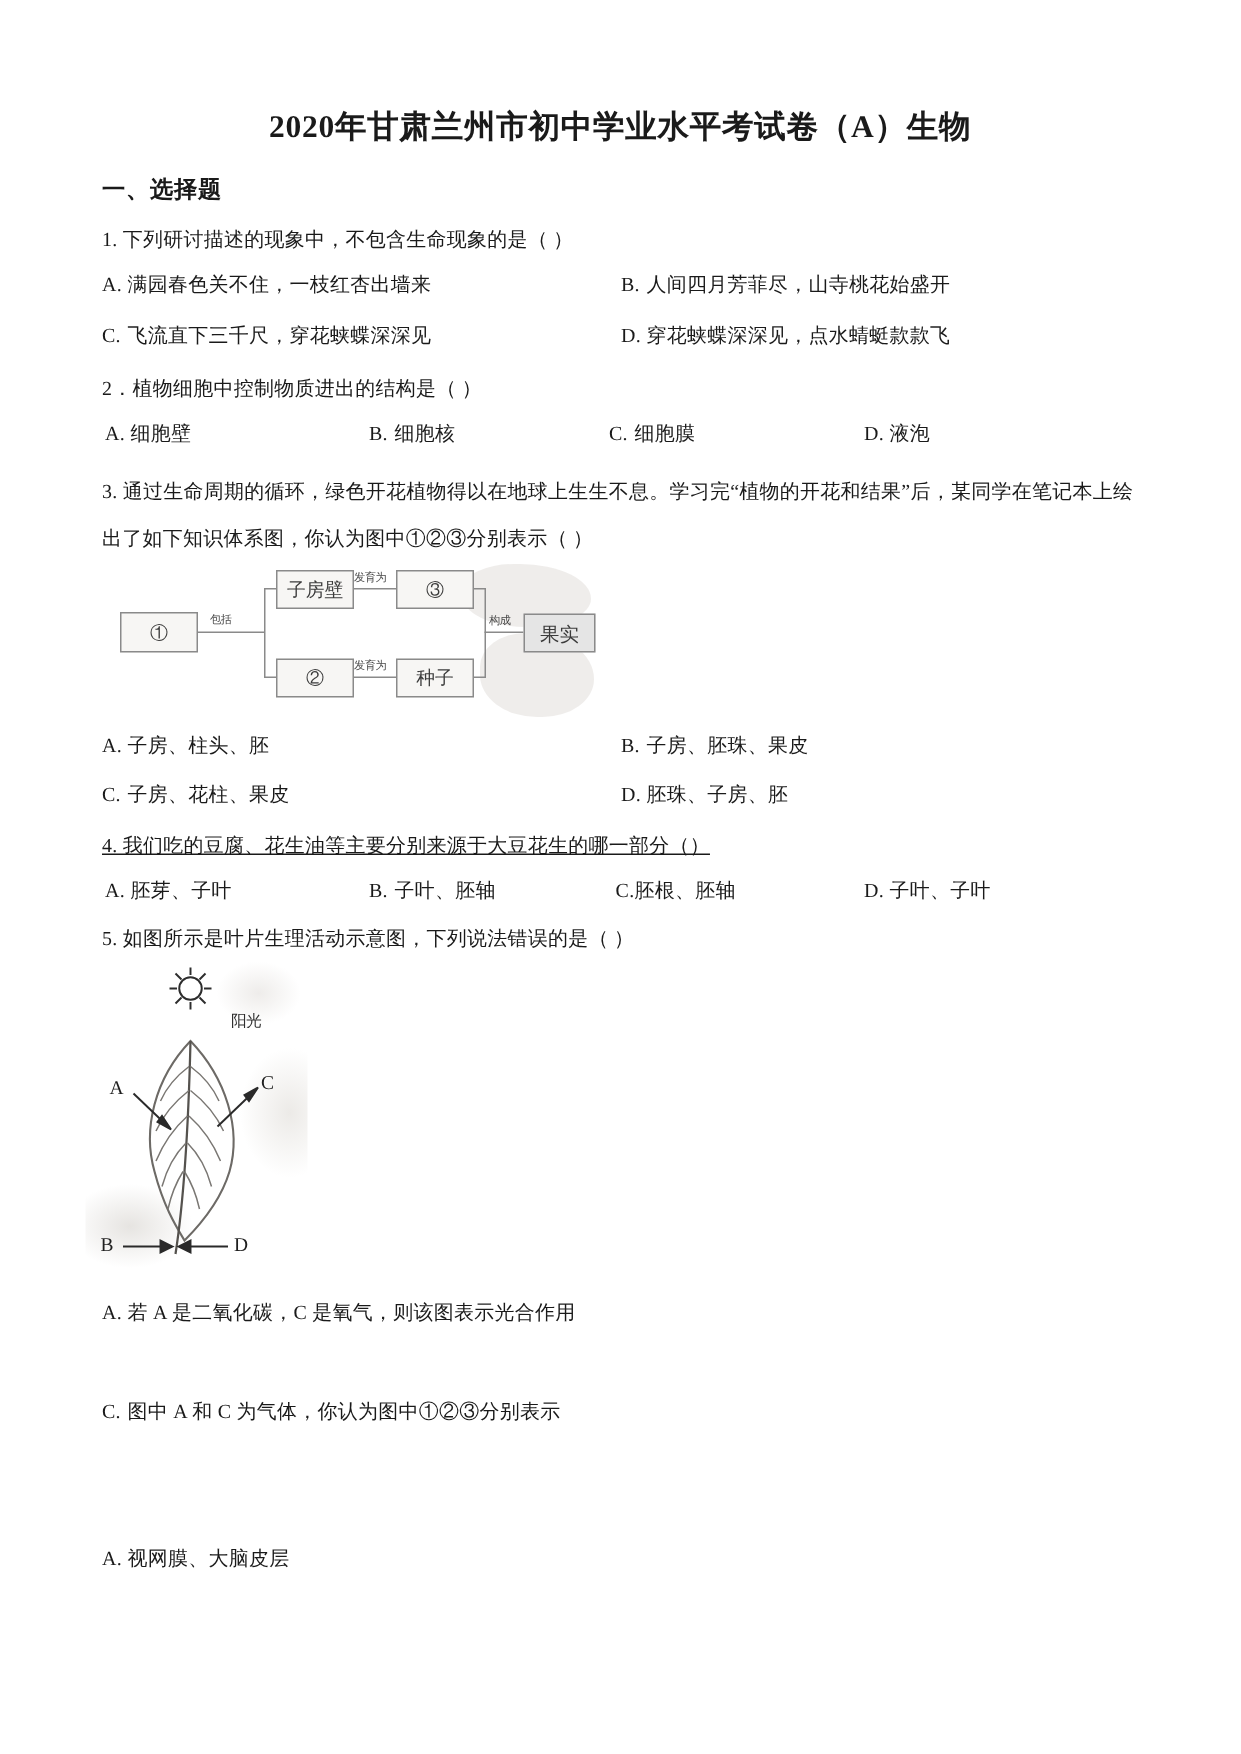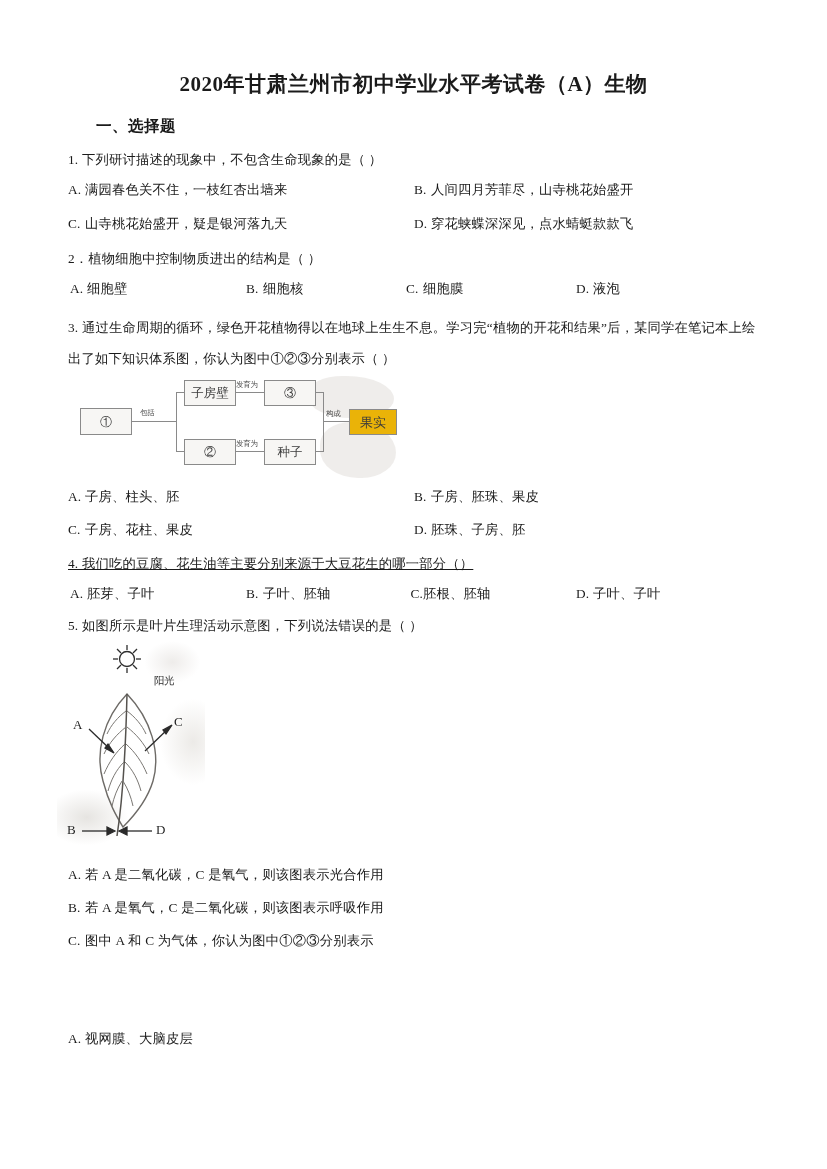--- a/index.html
+++ b/index.html
@@ -34,21 +34,20 @@
     letter-spacing: 0.5px;
     font-family: "Liberation Serif", "DejaVu Serif", serif;
   }
   .section-heading {
     position: absolute;
     left: 68px;
     top: 112px;
     font-size: 15.5px;
     font-weight: bold;
     letter-spacing: 0.5px;
-    margin-left: 28px;
   }
   .qstem {
     position: absolute;
     font-size: 13.3px;
     line-height: 20px;
     letter-spacing: 0.2px;
     white-space: nowrap;
   }
   .qstem.wrap {
     white-space: normal;
@@ -145,21 +144,21 @@
 
   <div class="qstem" style="left:68px; top:146px;">1. 下列研讨描述的现象中，不包含生命现象的是（      ）</div>
 
   <div class="opt" style="left:68px; top:177px;">
     <span class="ltr">A.</span><span>满园春色关不住，一枝红杏出墙来</span>
   </div>
   <div class="opt" style="left:414px; top:177px;">
     <span class="ltr">B.</span><span>人间四月芳菲尽，山寺桃花始盛开</span>
   </div>
   <div class="opt" style="left:68px; top:211px;">
-    <span class="ltr">C.</span><span>山寺桃花始盛开，疑是银河落九天</span>
+    <span class="ltr">C.</span><span>飞流直下三千尺，穿花蛱蝶深深见</span>
   </div>
   <div class="opt" style="left:414px; top:211px;">
     <span class="ltr">D.</span><span>穿花蛱蝶深深见，点水蜻蜓款款飞</span>
   </div>
 
   <div class="qstem" style="left:68px; top:245px;">2．植物细胞中控制物质进出的结构是（ ）</div>
 
   <div class="opt" style="left:70px; top:276px;">
     <span class="ltr">A.</span><span>细胞壁</span>
   </div>
@@ -209,21 +208,21 @@
     <div class="dbox" style="left:188px; top:61px; width:52px; height:26px; font-size:12.5px;">
       <span>种子</span>
     </div>
 
     <div class="dline" style="left:240px; top:14px; width:8px; height:1.3px;"></div>
     <div class="dline" style="left:240px; top:73px; width:8px; height:1.3px;"></div>
     <div class="dline" style="left:247px; top:14px; width:1.3px; height:60px;"></div>
     <div class="dline" style="left:247px; top:43px; width:26px; height:1.3px;"></div>
     <div class="dlabel" style="left:250px; top:31px;">构成</div>
 
-    <div class="dbox" style="left:273px; top:31px; width:48px; height:26px; font-size:13px; background:#eab308;">
+    <div class="dbox" style="left:273px; top:31px; width:48px; height:26px; font-size:13px; background:#e5e5e5;">
       <span>果实</span>
     </div>
   </div>
 
   <div class="opt" style="left:68px; top:484px;">
     <span class="ltr">A.</span><span>子房、柱头、胚</span>
   </div>
   <div class="opt" style="left:414px; top:484px;">
     <span class="ltr">B.</span><span>子房、胚珠、果皮</span>
   </div>
@@ -312,23 +311,20 @@
     <div class="sunlabel" style="left:57px; top:33px;padding-left:40px;">阳光</div>
     <div class="marker" style="left:16px; top:76px;">A</div>
     <div class="marker" style="left:117px; top:73px;">C</div>
     <div class="marker" style="left:10px; top:181px;">B</div>
     <div class="marker" style="left:99px; top:181px;">D</div>
   </div>
 
   <div class="opt" style="left:68px; top:862px;">
     <span class="ltr">A.</span><span>若 A 是二氧化碳，C 是氧气，则该图表示光合作用</span>
   </div>
-  <div class="opt" style="left:68px; top:895px;">
-    <span class="ltr">B.</span><span>若 A 是氧气，C 是二氧化碳，则该图表示呼吸作用</span>
-  </div>
   <div class="opt" style="left:68px; top:928px;">
     <span class="ltr">C.</span><span>图中 A 和 C 为气体，你认为图中①②③分别表示</span>
   </div>
 
 
   <div class="opt" style="left:68px; top:1026px;">
     <span class="ltr">A.</span><span>视网膜、大脑皮层</span>
   </div>
 
 </div>

